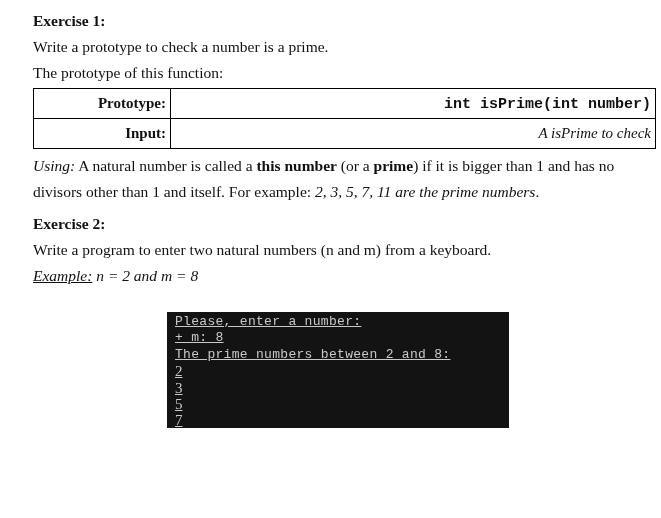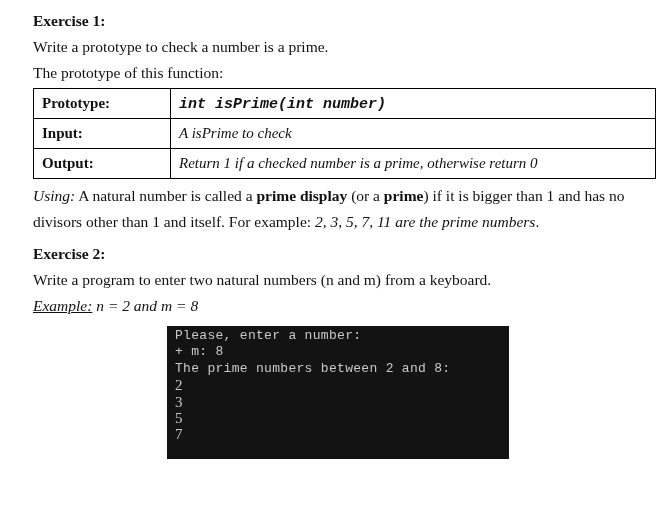--- a/index.html
+++ b/index.html
@@ -1,19 +1,19 @@
 <!DOCTYPE html>
 <html><head>
 <meta charset="utf-8">
 <style>
   html, body { margin: 0; padding: 0; background: #ffffff; }
   .page {
     position: relative;
     width: 661px;
-    height: 518px;
+    height: 428px;
     background: #ffffff;
     font-family: "Liberation Serif", serif;
     color: #111111;
     overflow: hidden;
   }
   .content {
     position: absolute;
     left: 33px;
     top: 8px;
     width: 625px;
@@ -22,54 +22,55 @@
     margin: 0;
     font-size: 15.5px;
     line-height: 26px;
   }
   .bold { font-weight: bold; }
   .italic { font-style: italic; }
   .underline { text-decoration: underline; }
   .code {
     font-family: "Liberation Mono", "DejaVu Sans Mono", monospace;
     font-weight: bold;
-    font-style: italic;
     font-size: 14.5px;
   }
   table.proto-table {
     border-collapse: collapse;
     width: 623px;
     margin: 2px 0 4px 0;
   }
   table.proto-table td {
     border: 1.5px solid #000000;
     height: 29px;
     padding: 0 4px 0 8px;
     vertical-align: middle;
     font-size: 15px;
+    text-align: right;
   }
   td.cell-label {
     width: 124px;
     font-weight: bold;
   }
   td.cell-value.italic-val { font-style: italic; }
   td.cell-value .code { font-size: 15px; }
   .hint-para { margin-top: 4px !important; }
   .ex2-title { margin-top: 6px !important; }
   .console {
-    margin: 7px 0 0 134px;
+    margin: 23px 0 0 134px;
     width: 342px;
     height: 133px;
     box-sizing: border-box;
     padding: 2px 20px 0 8px;
     overflow: hidden;
     font-family: "Liberation Mono", "DejaVu Sans Mono", monospace;
     font-size: 13px;
     line-height: 16.4px;
     letter-spacing: 0.3px;
+    text-decoration: underline;
   }
   .console .console-line { white-space: pre; }
   .console .serif-line {
     font-family: "Liberation Serif", serif;
     font-size: 15px;
     letter-spacing: 0;
   }
 </style>
 </head>
 <body>
@@ -84,28 +85,24 @@
     <table class="proto-table">
       <tbody>
         <tr>
           <td class="cell-label">Prototype:</td>
           <td class="cell-value"><span class="code">int isPrime(int number)</span></td>
         </tr>
         <tr>
           <td class="cell-label">Input:</td>
           <td class="cell-value italic-val">A isPrime to check</td>
         </tr>
-        <tr>
-          <td class="cell-label">Output:</td>
-          <td class="cell-value italic-val">Return 1 if a checked number is a prime, otherwise return 0</td>
-        </tr>
       </tbody>
     </table>
 
-    <p class="hint-para"><span class="italic">Using:</span><span> A natural number is called a </span><span class="bold">prime display</span><span> (or a </span><span class="bold">prime</span><span>) if it is bigger than 1 and has no divisors other than 1 and itself. For example: </span><span class="italic">2, 3, 5, 7, 11 are the prime numbers</span><span>.</span></p>
+    <p class="hint-para"><span class="italic">Using:</span><span> A natural number is called a </span><span class="bold">this number</span><span> (or a </span><span class="bold">prime</span><span>) if it is bigger than 1 and has no divisors other than 1 and itself. For example: </span><span class="italic">2, 3, 5, 7, 11 are the prime numbers</span><span>.</span></p>
 
     <p class="bold ex2-title">Exercise 2:</p>
     <p>Write a program to enter two natural numbers (n and m) from a keyboard.</p>
     <p><span class="italic underline">Example:</span><span class="italic"> n = 2 and m = 8</span></p>
 
     <div class="console" style="background: rgb(19, 19, 19); color: rgb(201, 201, 201);">
       <div class="console-line">Please, enter a number:</div>
       <div class="console-line">+ m: 8</div>
       <div class="console-line">The prime numbers between 2 and 8:</div>
       <div class="console-line serif-line">2</div>

